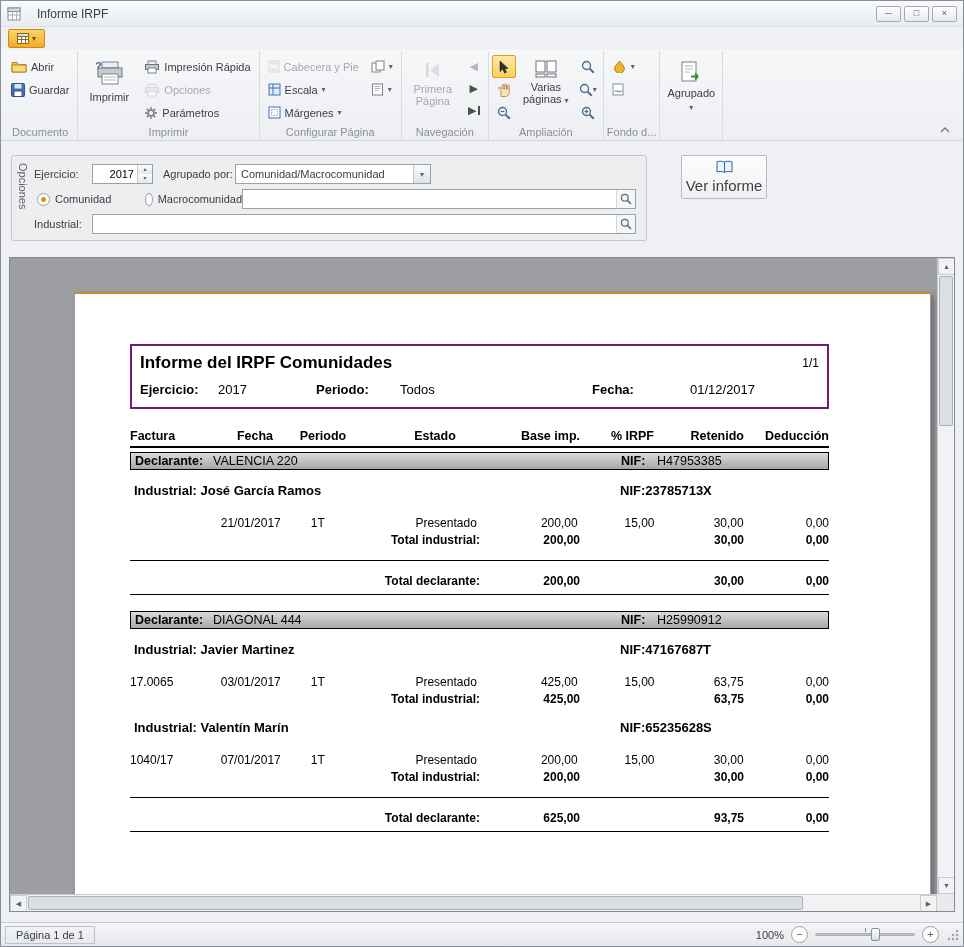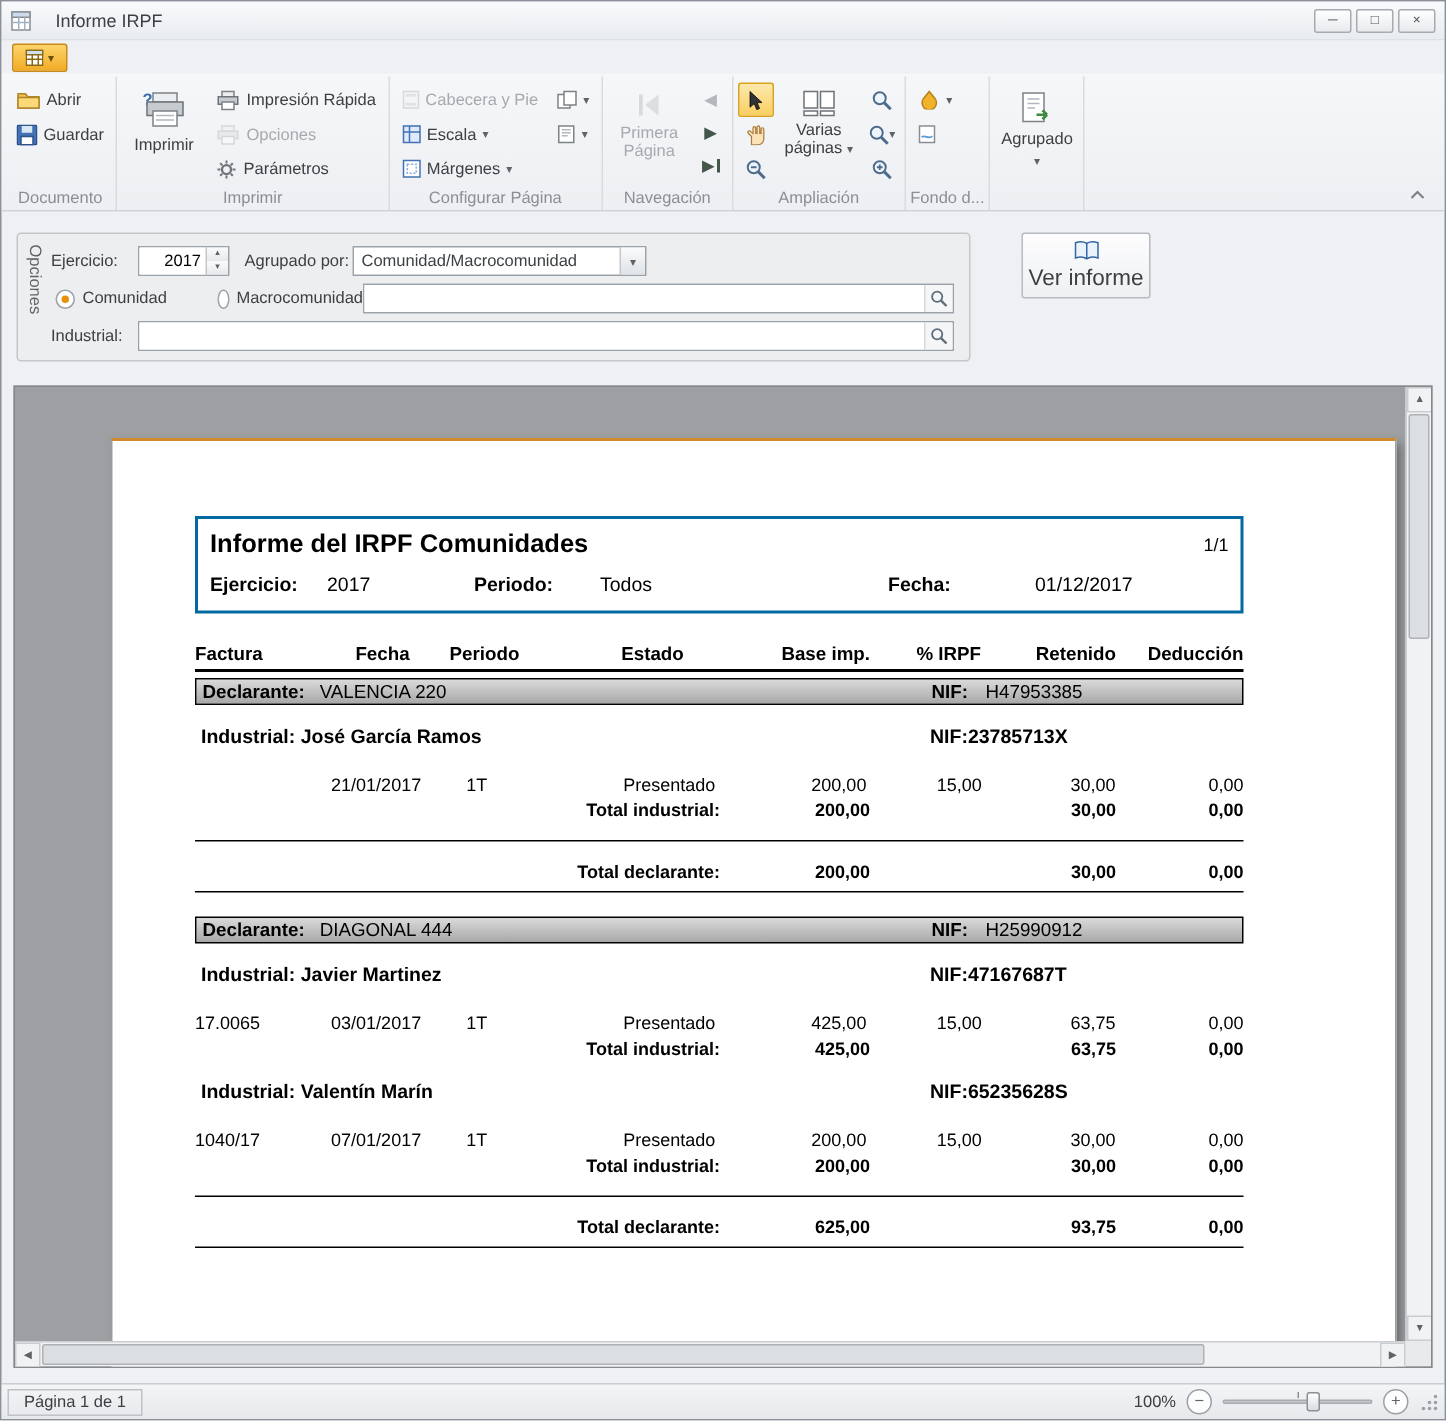--- a/index.html
+++ b/index.html
@@ -61,21 +61,21 @@
   .searchbox input{flex:1;border:none;outline:none;font-size:11px;padding:0 5px;font-family:inherit;}
   .search-btn{width:19px;border:none;border-left:1px solid #d5d8db;background:#f4f6f8;display:flex;align-items:center;justify-content:center;padding:0;}
   .ver-informe{margin-left:34px;width:86px;height:44px;border:1px solid #b7bbbf;border-radius:2px;background:linear-gradient(#fdfdfe,#eef0f2);display:flex;flex-direction:column;align-items:center;justify-content:center;gap:3px;font-size:15px;color:#3c4043;}
 
   
   .preview{flex:1;margin:16px 8px 10px;position:relative;background:#9d9fa2;border:1px solid #85898d;overflow:hidden;}
   .page{position:absolute;left:64px;top:34px;width:857px;height:1100px;background:#fff;border:1px solid #9b9d9f;border-top:2px solid #cf8a2e;box-shadow:3px 3px 6px rgba(0,0,0,.35);}
 
   
   .report{padding:50px 0 0 55px;color:#000;}
-  .rep-header-box{width:699px;border:2px solid #0369a1;padding:7px 8px 9px;}
+  .rep-header-box{width:699px;border:2px solid #701a75;padding:7px 8px 9px;}
   .rep-title-row{display:flex;align-items:center;}
   .rep-title{font-size:17px;font-weight:bold;}
   .rep-pageno{margin-left:auto;font-size:12px;}
   .rep-meta{position:relative;height:16px;margin-top:9px;font-size:13px;}
   .rep-meta b,.rep-meta span{position:absolute;top:0;white-space:nowrap;}
   .rep-cols{display:flex;width:699px;margin-top:20px;padding-bottom:3px;border-bottom:2px solid #000;font-weight:bold;font-size:12.5px;}
   .rep-cols .c2,.rep-cols .c3{text-align:center;padding:0;}
   .r-row{display:flex;width:699px;font-size:12px;line-height:15px;}
   .c1{width:92px;}
   .c2{width:66px;text-align:right;padding-right:4px;}

